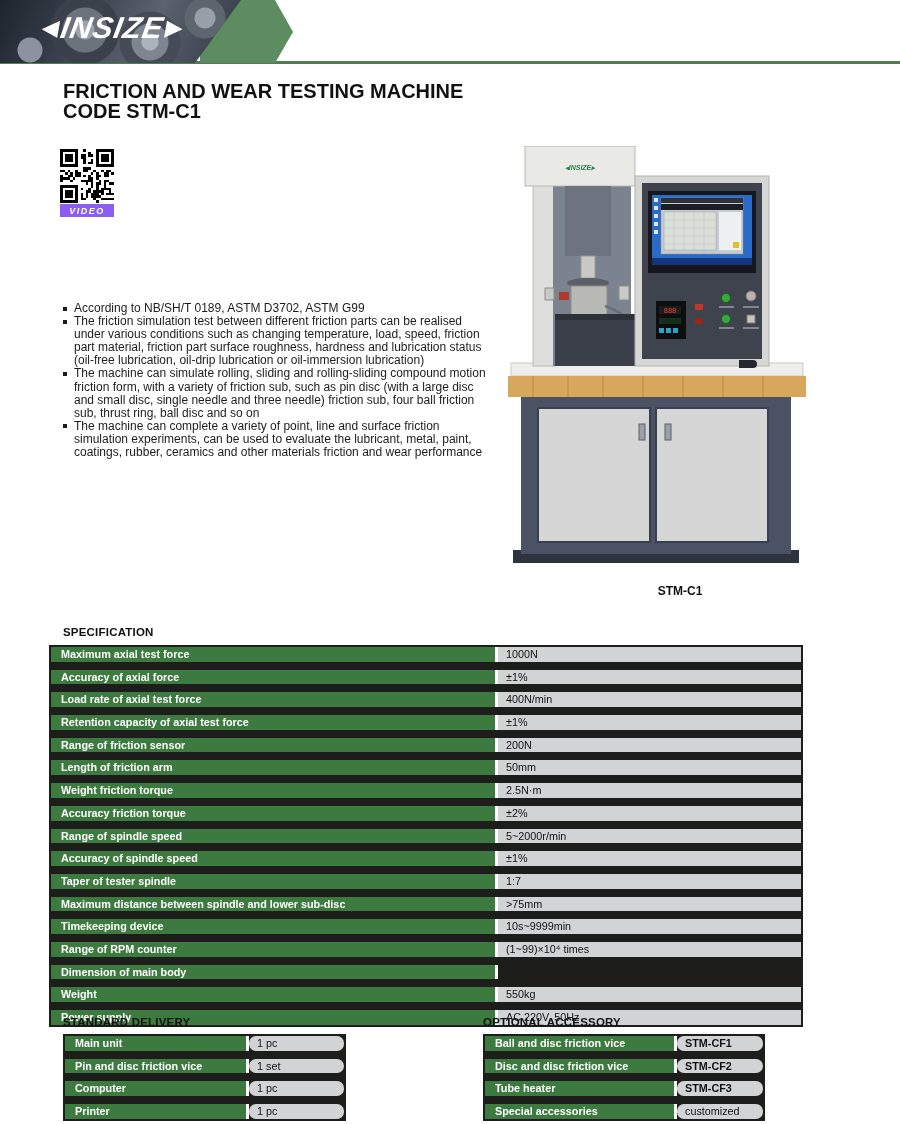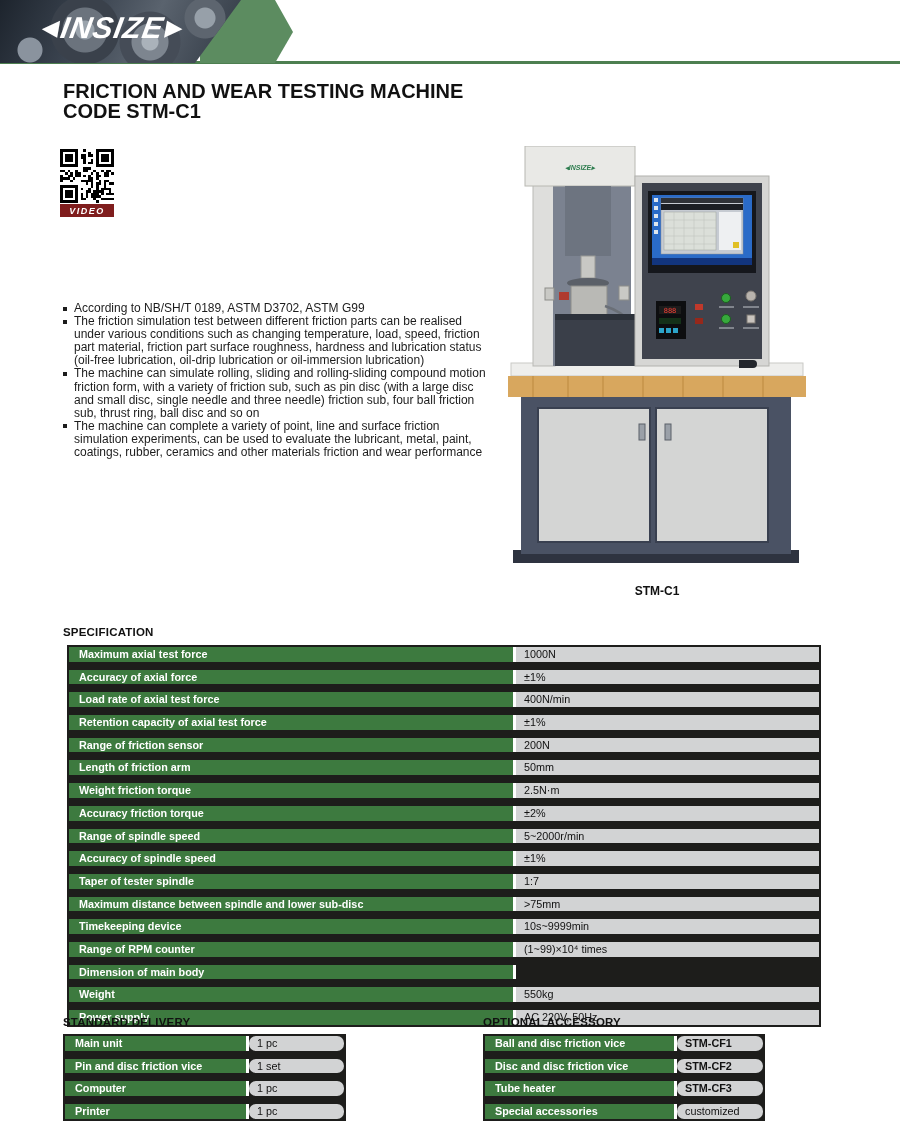--- a/index.html
+++ b/index.html
@@ -24,45 +24,45 @@
   .logo-arrow { color:#fff; font-size:22px; line-height:1; }
   .logo-text { color:#fff; font-weight:bold; font-style:italic; font-size:30px; letter-spacing:1px; line-height:1; }
 
   
   .page-title { position:absolute; left:63px; top:81px; font-size:20px; font-weight:bold; line-height:20px; color:#111; }
 
   
   .qr-wrap { position:absolute; left:60px; top:149px; width:54px; }
   .qr-box { width:54px; height:54px; }
   .qr-box svg { display:block; }
-  .video-badge { margin-top:1px; width:54px; height:13px; background:#7f1d1d; color:#fff;
+  .video-badge { margin-top:1px; width:54px; height:13px; background:#8b5cf6; color:#fff;
     font-size:9px; font-weight:bold; font-style:italic; letter-spacing:1.5px;
     display:flex; align-items:center; justify-content:center; }
 
   
   .features { position:absolute; left:63px; top:302px; width:430px; list-style:none; }
   .features li { display:flex; font-size:12px; line-height:13.1px; color:#1c1c1c; }
   .bullet-sq { flex:0 0 4px; width:4px; height:4px; background:#1c1c1c; margin:4.5px 7px 0 0; }
 
   
   .product-fig { position:absolute; left:493px; top:146px; width:330px; }
-  .product-caption { position:absolute; left:492px; top:584px; width:330px; text-align:center;
+  .product-caption { position:absolute; left:515px; top:584px; width:330px; text-align:center;
     font-weight:bold; font-size:12px; color:#111; }
 
   
   .sec-heading { position:absolute; font-size:11.5px; font-weight:bold; color:#111; letter-spacing:.2px; }
   .data-table { position:absolute; border:2px solid #1d1d1b; background:#1d1d1b; }
   .t-row { display:flex; height:14.7px; }
   .t-row + .t-row { margin-top:8px; }
   .t-label { background:#3d7a3f; color:#fff; font-weight:bold; font-size:10.8px; line-height:14.7px;
     padding-left:10px; white-space:nowrap; overflow:hidden; border-right:3px solid #fff; }
   .t-value { background:#d2d3d4; color:#111; font-size:10.8px; line-height:14.7px; padding-left:8px; white-space:nowrap; }
   .t-value.strong { font-weight:bold; }
 
-  .spec-table { left:67px; top:645px; width:754px; }
+  .spec-table { left:49px; top:645px; width:754px; }
   .spec-table .t-label { width:447px; }
   .spec-table .t-value { flex:1; }
 
   .std-table { left:63px; top:1034px; width:283px; }
   .std-table .t-label { width:184px; }
   .std-table .t-value { flex:1;border-radius:7px; }
 
   .opt-table { left:483px; top:1034px; width:282px; }
   .opt-table .t-label { width:192px; }
   .opt-table .t-value { flex:1;border-radius:7px; }

